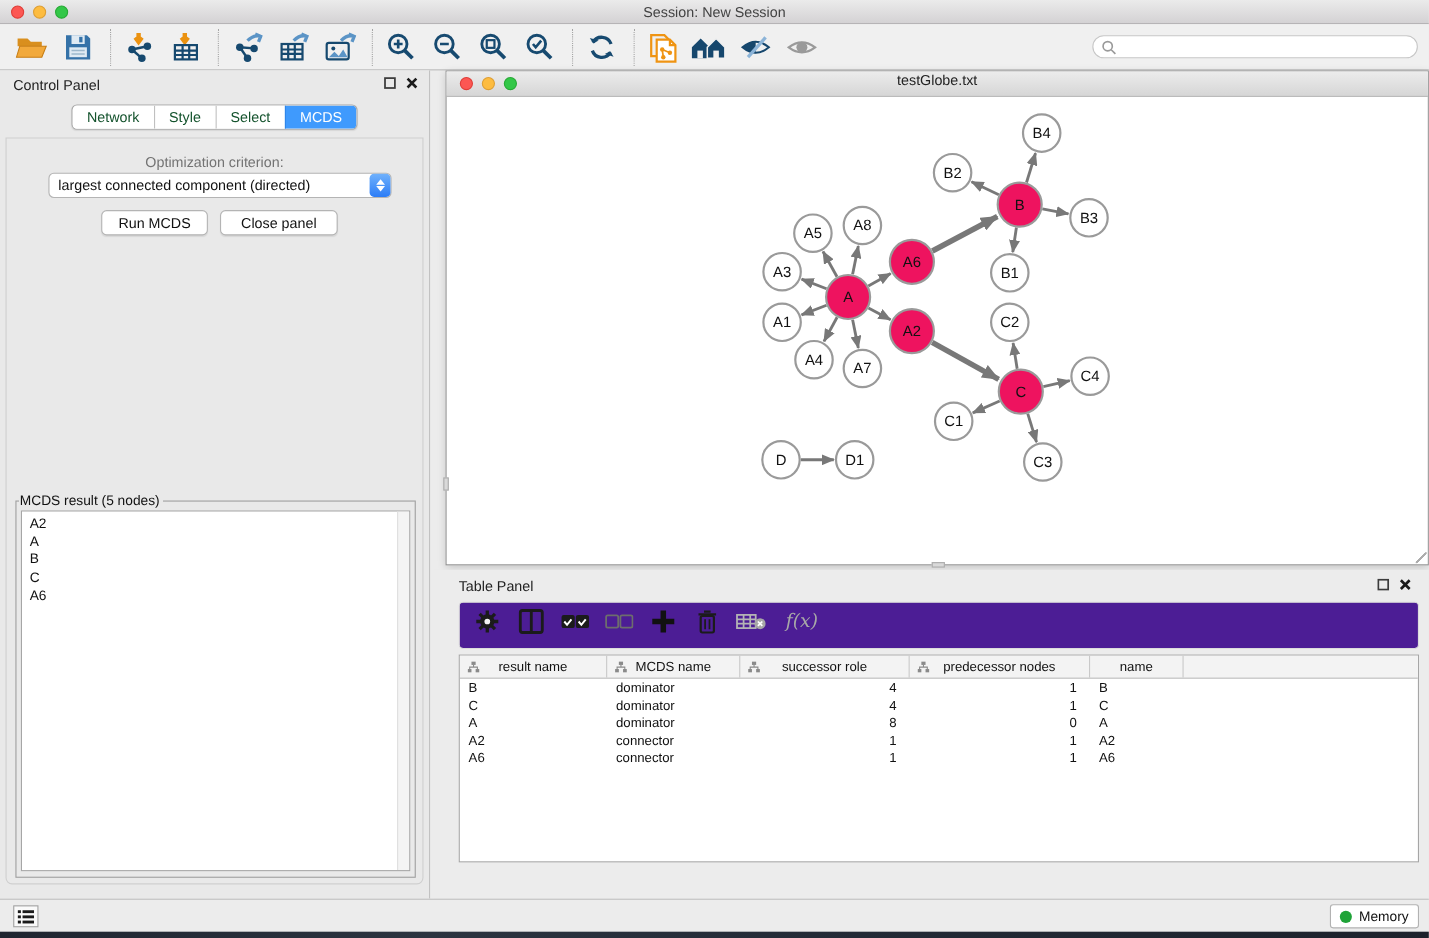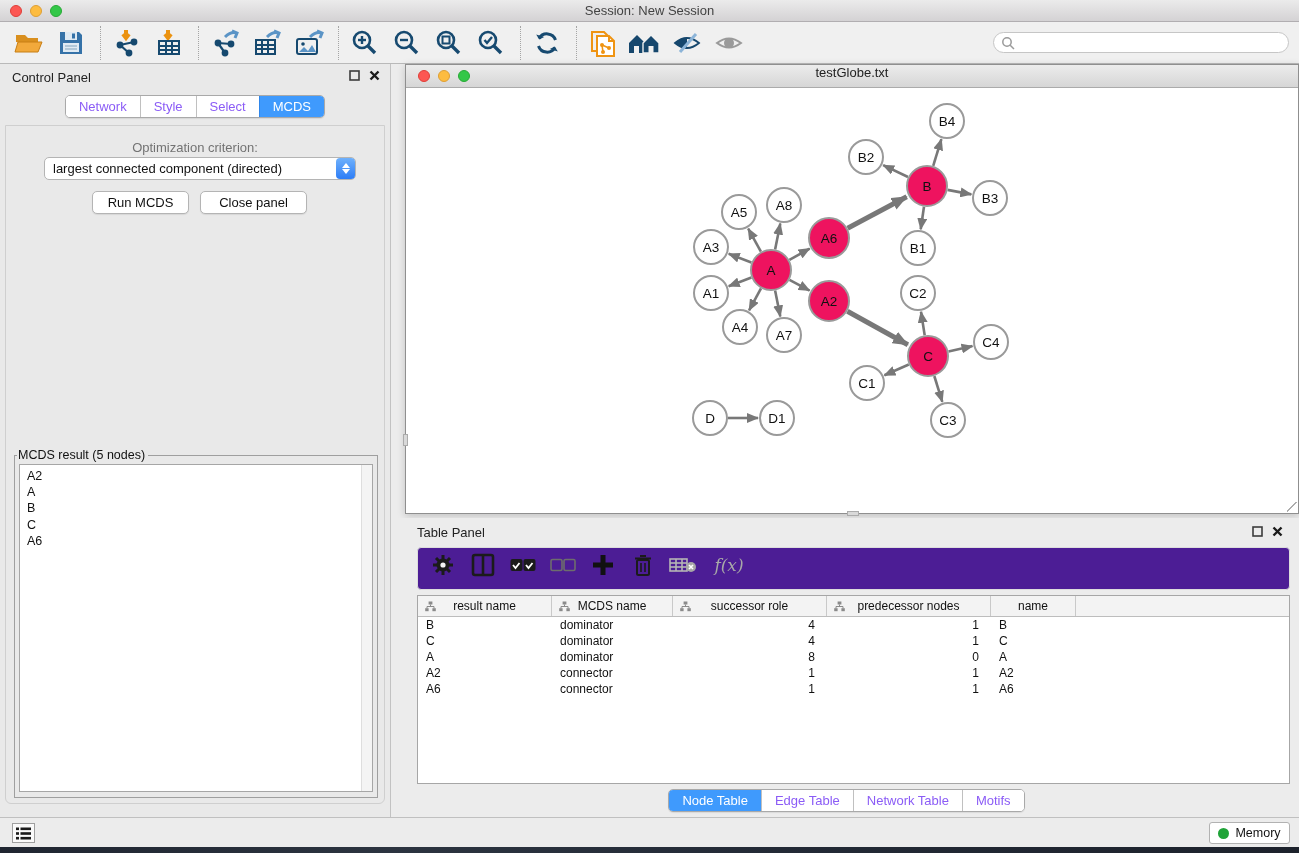--- a/index.html
+++ b/index.html
@@ -31,21 +31,21 @@
   
   .control-panel { position:absolute; left:0; top:64px; width:391px; height:753px;
     background:#e9e9e9; border-right:1px solid #c2c2c2; }
   .panel-head { position:absolute; left:0; top:0; width:100%; height:26px; }
   .panel-head .ptitle { position:absolute; left:12px; top:6px; font-size:13px; color:#222; }
   .phicons { position:absolute; right:10px; top:6px; display:flex; gap:9px; align-items:center; }
 
   .seg { display:inline-flex; border:1px solid #a9a9a9; border-radius:5px; overflow:hidden;
     background:#fff; box-shadow:0 1px 1px rgba(0,0,0,.08); }
   .seg .s { padding:3px 13px; font-size:13px; border-left:1px solid #c0c0c0; background:#fff;
-    color:#8b5cf6; white-space:nowrap; }
+    color:#14532d; white-space:nowrap; }
   .seg .s:first-child { border-left:none; }
   .seg .s.active { background:#3f9afd; border-left-color:#2f86ea; color:#fff; }
   .ctabs-wrap { position:absolute; top:31px; width:100%; text-align:center; }
 
   .tabpanel { position:absolute; left:5px; top:61px; width:380px; height:679px;
     background:#e9e9e9; border:1px solid #cfcfcf; border-radius:0 0 6px 6px; }
   .opt-label { position:absolute; top:14px; width:100%; text-align:center; font-size:13px; color:#737373; }
   .combo { position:absolute; left:38px; top:31px; width:312px; height:23px; background:#fff;
     border:1px solid #b4b4b4; border-radius:5px; display:flex; align-items:center; }
   .combo .cv { flex:1; font-size:13px; padding-left:8px; color:#111; white-space:nowrap; overflow:hidden; }
@@ -614,26 +614,20 @@
         <div class="trow">
           <div class="td" style="width: 134px;">A6</div>
           <div class="td" style="width: 121px;">connector</div>
           <div class="td num" style="width: 154px;">1</div>
           <div class="td num" style="width: 164px;">1</div>
           <div class="td" style="width: 85px;">A6</div>
         </div>
       </div>
   </div>
 
-  <div class="ttabs-wrap"><span class="seg" id="table-tabs">
-        <span class="s active">Node Table</span>
-        <span class="s">Edge Table</span>
-        <span class="s">Network Table</span>
-        <span class="s">Motifs</span>
-      </span></div>
 </div>
 
 <div class="statusbar">
   <div class="listbtn">
     <svg width="15" height="13" viewBox="0 0 15 13">
       <g fill="#1b1b1b">
         <rect x="0" y="0.5" width="3" height="2.6"></rect>
           <rect x="4.5" y="0.5" width="10.5" height="2.6"></rect>
         <rect x="0" y="5.2" width="3" height="2.6"></rect>
           <rect x="4.5" y="5.2" width="10.5" height="2.6"></rect>

